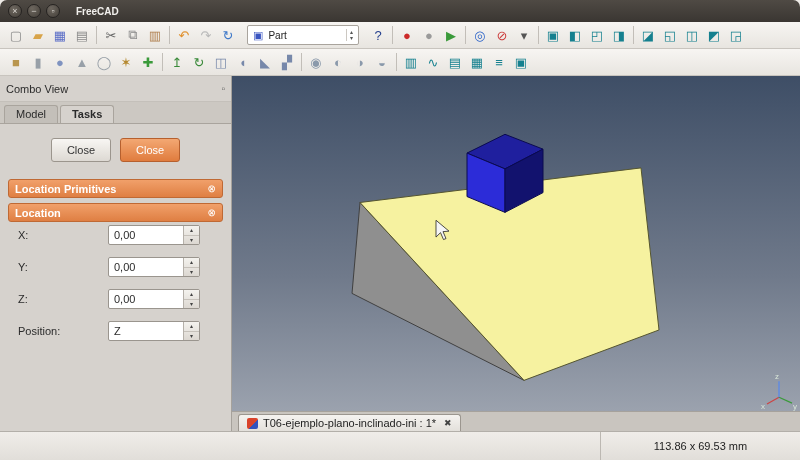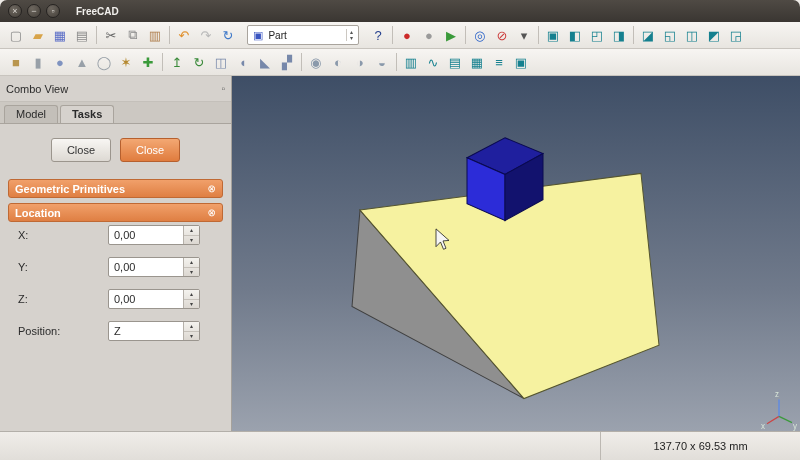--- a/index.html
+++ b/index.html
@@ -157,21 +157,21 @@
       <div class="cv-tabs">
         <span class="cv-tab">Model</span>
         <span class="cv-tab active">Tasks</span>
       </div>
       <div class="cv-body">
         <div class="cv-actions">
           <span class="btn">Close</span>
           <span class="btn primary">Close</span>
         </div>
         <div class="task-section">
-          <span>Geometric Primitives</span>
+          <span>Location Primitives</span>
           <span class="sec-icon">⊗</span>
         </div>
         <div class="task-section">
           <span>Location</span>
           <span class="sec-icon">⊗</span>
         </div>
 
         <div class="form-row">
           <span class="form-label">X:</span>
           <span class="spinbox">
@@ -233,22 +233,29 @@
             <line x1="547" y1="325" x2="535" y2="332" stroke="#cc4444" stroke-width="1.2"></line>
             <line x1="547" y1="325" x2="560" y2="331" stroke="#3a9a3a" stroke-width="1.2"></line>
             <line x1="547" y1="325" x2="547" y2="309" stroke="#5588ee" stroke-width="1.2"></line>
             <text x="529" y="337" font-size="8" fill="#d8e6d8">x</text>
             <text x="561" y="337" font-size="8" fill="#d8e6d8">y</text>
             <text x="543" y="307" font-size="8" fill="#d8e6d8">z</text>
           </g>
         </svg>
       </div>
 
+      <div class="tabstrip">
+        <div class="doc-tab">
+          <span class="doc-icon"></span>
+          <span class="doc-label">T06-ejemplo-plano-inclinado-ini : 1*</span>
+          <span class="doc-close">✖</span>
+        </div>
+      </div>
     </div>
   </div>
 
   <div class="statusbar">
     <div class="status-cell">
-      <span>137.70 x 69.53 mm</span>
+      <span>113.86 x 69.53 mm</span>
     </div>
   </div>
 
 </div>
 
 </body></html>

